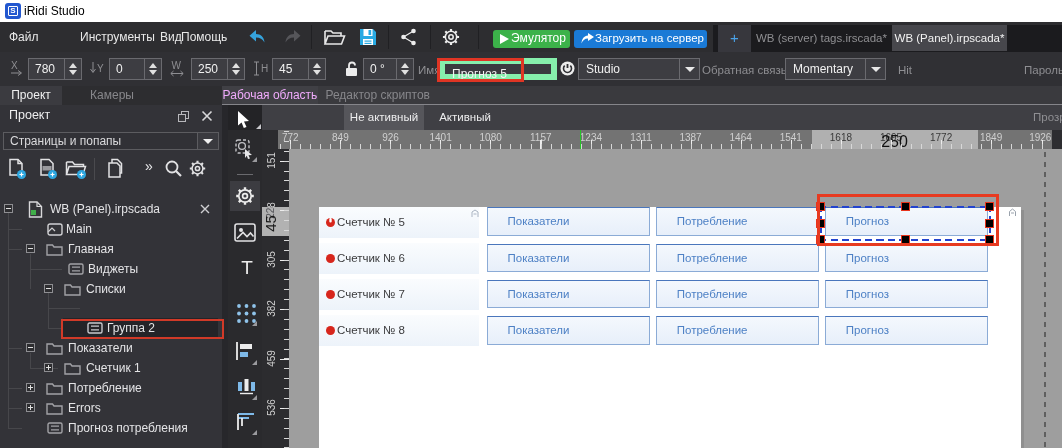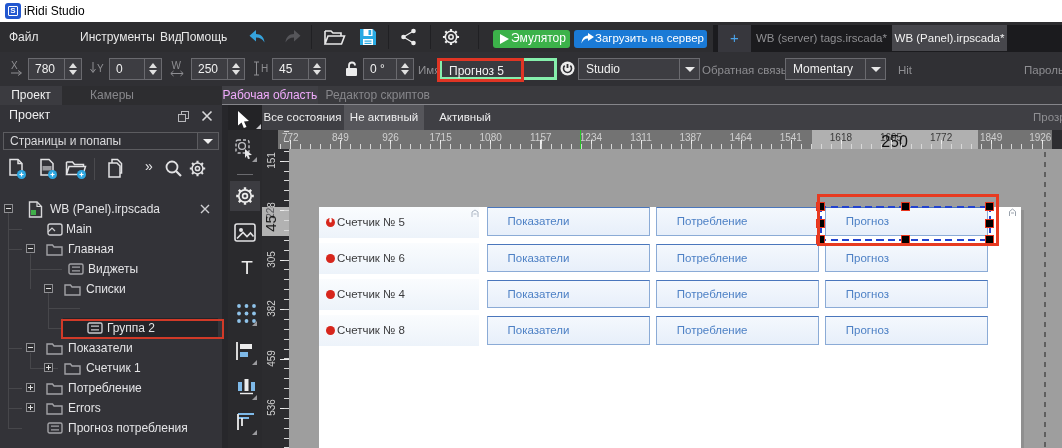--- a/index.html
+++ b/index.html
@@ -32,21 +32,21 @@
 .fld .v { position:absolute; left:6px; top:3px; }
 .fld .spin { position:absolute; right:0; top:0; bottom:0; width:17px; border-left:1px solid #6a6a6f; }
 .tri-up { position:absolute; left:4px; top:4px; width:0; height:0; border-left:4px solid transparent; border-right:4px solid transparent; border-bottom:5px solid #e0e0e0; }
 .tri-dn { position:absolute; left:4px; bottom:4px; width:0; height:0; border-left:4px solid transparent; border-right:4px solid transparent; border-top:5px solid #e0e0e0; }
 .tlbl { top:12px; font-size:11.5px; color:#8e8e92; white-space:nowrap; }
 .glyph { top:8px; }
 .dd { top:6px; height:22px; background:#3d3d42; border:1px solid #6a6a6f; color:#f0f0f0; font-size:12px; }
 .dd .v { position:absolute; left:7px; top:3px; }
 .dd .ar { position:absolute; right:0; top:0; bottom:0; width:20px; border-left:1px solid #6a6a6f; }
 .dd .ar:after { content:""; position:absolute; left:5px; top:8px; width:0; height:0; border-left:5px solid transparent; border-right:5px solid transparent; border-top:5px solid #e8e8e8; }
-#namefld { left:439px; top:6px; width:118px; height:22px; background:#3a3a3f; border:3px solid #86efac; color:#f2f2f2; font-size:12px; padding:3px 0 0 7px; }
+#namefld { left:439px; top:6px; width:118px; height:22px; background:#3a3a3f; border:6px solid #86efac; color:#f2f2f2; font-size:12px; padding:3px 0 0 7px; }
 #nameredrect { left:437px; top:6px; width:87px; height:24px; border:3px solid #e03524; z-index:50; }
 
 #tabrow { left:0; top:86px; width:1062px; height:19px; background:#2d2d30; }
 #tabrow .right { left:222px; top:0; width:840px; height:19px; background:#3a3a3e; }
 #ptab1 { left:0; top:0; width:62px; height:19px; background:#3b3b40; color:#f0f0f0; font-size:12px; text-align:center; line-height:18px; }
 #ptab2 { left:72px; top:0; width:80px; height:19px; color:#87878b; font-size:12px; text-align:center; line-height:18px; }
 #wtab1 { left:0px; top:0; width:96px; height:19px; background:#404045; color:#f0abfc; font-size:12px; text-align:center; line-height:18px; }
 #wtab2 { left:96px; top:0; width:112px; height:19px; color:#87878b; font-size:12px; text-align:right; line-height:18px; }
 #hline { left:222px; top:104px; width:840px; height:1px; background:#85858a; }
 
@@ -422,21 +422,20 @@
       <svg class="abs" style="left:47px; top:4px;" width="16" height="12" viewBox="0 0 16 12">
           <rect x="1" y="1" width="14" height="10" rx="1.5" fill="none" stroke="#a2a2a6" stroke-width="1.4"></rect>
           <path d="M4 4.2 H12 M4 7.8 H12" stroke="#a2a2a6" stroke-width="1.2"></path>
         </svg>
       <span class="txt" style="left:68px;">Прогноз потребления</span>
     </div>
   </div>
 </div>
 <div class="abs" id="splitter"></div>
 <div class="abs" id="statetabs">
-  <div class="abs stab" style="left:0px; width:81px;">Все состояния</div>
   <div class="abs stab" style="left:82px; width:80px; background:#56565b;">Не активный</div>
   <div class="abs stab" style="left:168px; width:70px;">Активный</div>
   <div class="abs stab" style="left:771px; width:45px; color:#8f8f93; text-align:left;">Прозр</div>
 </div>
 <div class="abs" id="cursorbox">
   <svg class="abs" style="left:9px; top:6px;" width="16" height="17" viewBox="0 0 16 17">
       <path d="M1 0 L12 10 L7 10.5 L9.5 16 L6.8 17 L4.6 11.5 L1 14.5 Z" fill="#fff"></path>
     </svg>
   <div class="abs" style="right:1px; bottom:1px; width:0; height:0; border-left:5px solid transparent; border-bottom:5px solid #c8c8cc;"></div>
 </div>
@@ -523,21 +522,21 @@
   <div id="vgraybox">
     <div class="abs" style="left:-7px; top:-2.5px; width:30px; text-align:center; font-size:10px; color:#55555a; transform:rotate(-90deg);">228</div>
     <div class="abs" style="left:-9px; top:7.9px; width:34px; text-align:center; font-size:15px; color:#1a1a1a; transform:rotate(-90deg);">45</div>
   </div>
 </div>
 <div class="abs" id="hruler">
   <div id="hticks"></div>
   <div class="rnum" style="left:-7.7px;">772</div>
   <div class="rnum" style="left:42.4px;">849</div>
   <div class="rnum" style="left:92.5px;">926</div>
-  <div class="rnum" style="left:142.6px;">1715</div>
+  <div class="rnum" style="left:142.6px;">1401</div>
   <div class="rnum" style="left:192.7px;">1080</div>
   <div class="rnum" style="left:242.8px;">1157</div>
   <div class="rnum" style="left:292.9px;">1234</div>
   <div class="rnum" style="left:343px;">1311</div>
   <div class="rnum" style="left:392.5px;">1387</div>
   <div class="rnum" style="left:442.7px;">1464</div>
   <div class="rnum" style="left:492.8px;">1541</div>
   <div class="rnum" style="left:693.1px;">1849</div>
   <div class="rnum" style="left:742.3px;">1926</div>
   <div id="hgraybox">
@@ -561,21 +560,21 @@
         <path d="M1 8 V3 L4 1 L7 3 V8" fill="none" stroke="#aab4c2" stroke-width="1"></path>
         <path d="M2.5 5 H5.5" stroke="#aab4c2" stroke-width="1"></path>
       </svg>
   </div>
   <div class="rowcell" style="top:93.9px;">
       <span class="dot"></span>
       <span class="t">Счетчик № 6</span>
     </div>
   <div class="rowcell" style="top:130.1px;">
       <span class="dot"></span>
-      <span class="t">Счетчик № 4</span>
+      <span class="t">Счетчик № 7</span>
     </div>
   <div class="rowcell" style="top:166.3px;">
       <span class="dot"></span>
       <span class="t">Счетчик № 8</span>
     </div>
   <div class="cbtn" style="left:198.5px; top:58.4px;">Показатели</div>
   <div class="cbtn" style="left:367.8px; top:58.4px;">Потребление</div>
   <div class="cbtn" style="left:536.8px; top:58.4px;">Прогноз</div>
   <div class="cbtn" style="left:198.5px; top:94.6px;">Показатели</div>
   <div class="cbtn" style="left:367.8px; top:94.6px;">Потребление</div>

